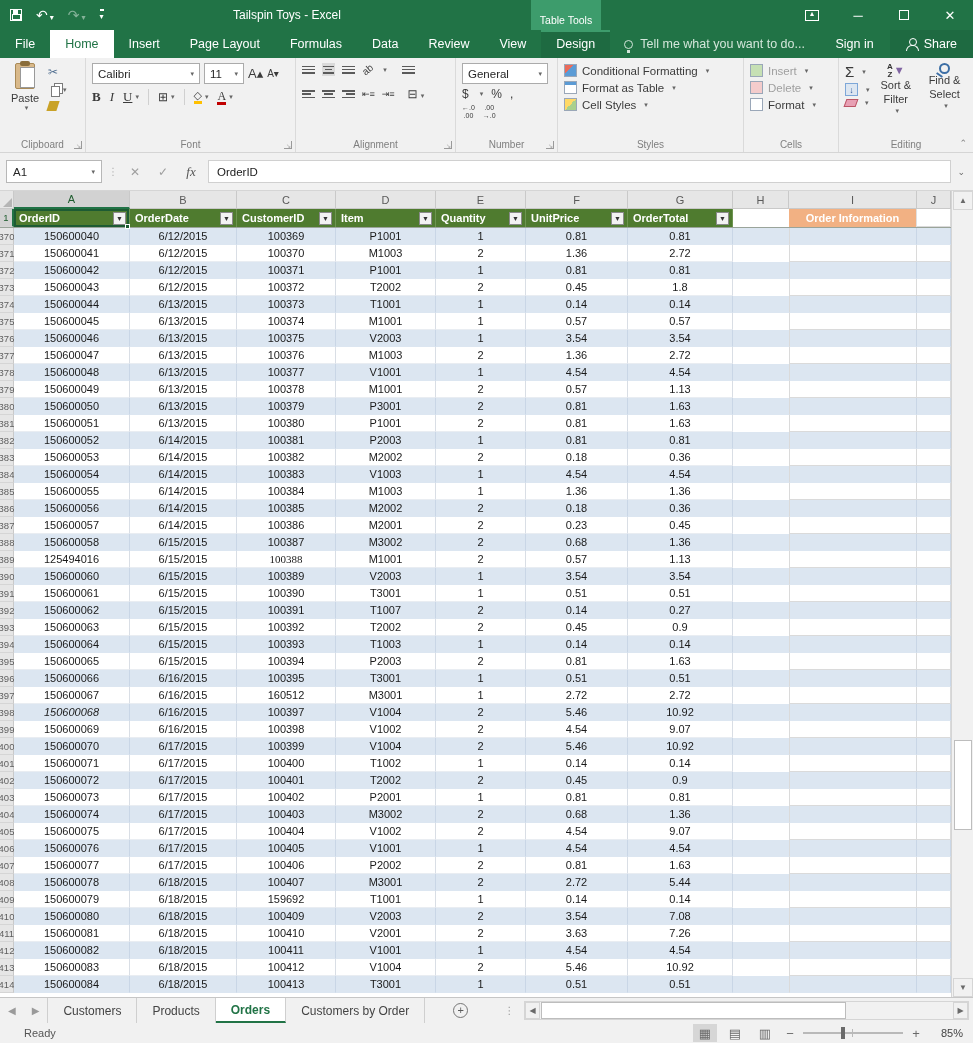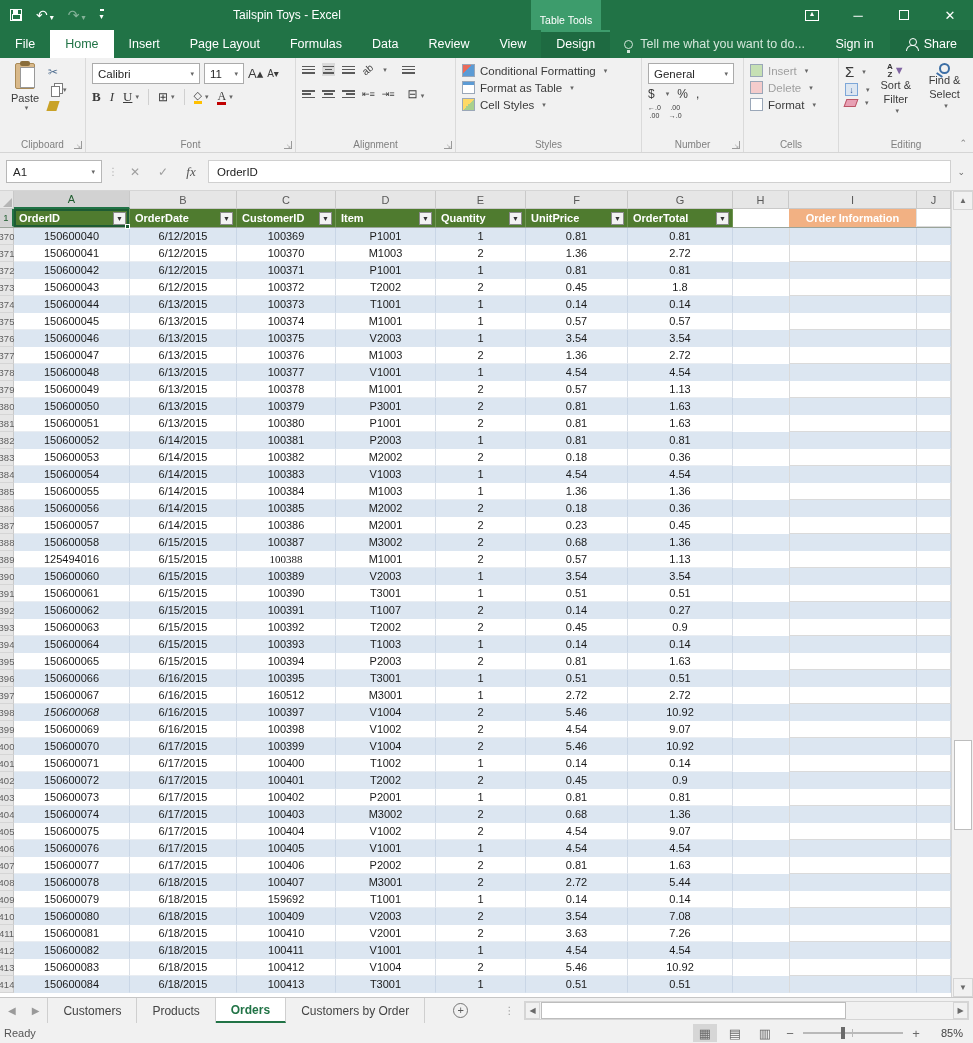--- a/index.html
+++ b/index.html
@@ -142,21 +142,21 @@
   .stab.active { background:#fff; color:#217346; font-weight:bold; border-bottom:2px solid #217346; }
   .addsheet { display:flex; align-items:center; margin-left:28px; }
   .addsheet .circle { width:15px; height:15px; border:1px solid #767676; border-radius:50%; color:#5a5a5a; font-size:11px; display:flex; align-items:center; justify-content:center; line-height:1; }
   .tab-split { display:flex; align-items:center; color:#9a9a9a; padding:0 10px; margin-left:26px; font-size:10px; }
   .hscroll { position:relative; flex:1; margin:3px 4px 3px 0; background:#f1f1f1; border:1px solid #d5d5d5; }
   .hs-btn { position:absolute; top:0; width:15px; height:100%; display:flex; align-items:center; justify-content:center; color:#6a6a6a; font-size:8px; border:1px solid #d5d5d5; background:#f1f1f1; }
   .hs-thumb { position:absolute; left:16px; top:0; width:305px; height:100%; background:#fff; border:1px solid #bdbdbd; }
 
   
   .status { position:absolute; left:0; top:1023px; width:973px; height:20px; background:#f1f1f1; display:flex; align-items:center; font-size:11px; color:#555; }
-  .status .mode { padding-left:4px; }
+  .status .mode { padding-left:24px; }
   .status-right { margin-left:auto; display:flex; align-items:center; gap:6px; padding-right:10px; }
   .viewbtn { width:24px; height:18px; display:flex; align-items:center; justify-content:center; font-size:13px; color:#6a6a6a; }
   .viewbtn.pressed { background:#d6d6d6; }
   .zoom-minus,.zoom-plus { font-size:13px; color:#6a6a6a; width:14px; text-align:center; }
   .zoom-track { position:relative; width:100px; height:2px; background:#b9b9b9; }
   .zoom-notch { position:absolute; left:49px; top:-3px; width:1px; height:8px; background:#b9b9b9; }
   .zoom-thumb { position:absolute; left:38px; top:-5px; width:4px; height:12px; background:#6a6a6a; }
   .zoom-pct { width:34px; text-align:right; color:#444; }
 </style>
 </head>
@@ -310,60 +310,60 @@
           </span>
         <span style="font-size:9px;">⇤≡</span>
         <span style="font-size:9px;">⇥≡</span>
         <span style="margin-left:6px;">⊟<span class="caret">▾</span></span>
       </div>
     </div>
     <div class="glabel">Alignment</div>
     <div class="launcher"></div>
   </div>
 
+  <div class="group" style="width:102px;">
+    <div class="font-grid" style="gap:3px;">
+      <span class="combo" style="width:86px;">
+          <span>General</span>
+          <span class="caret">▾</span>
+        </span>
+      <div class="row-ic" style="gap:8px;">
+        <span>$</span>
+          <span class="caret">▾</span>
+        <span>%</span>
+        <span>,</span>
+      </div>
+      <div class="row-ic" style="gap:8px;">
+        <span class="num-mini">←.0<br>.00</span>
+        <span class="num-mini">.00<br>→.0</span>
+      </div>
+    </div>
+    <div class="glabel">Number</div>
+    <div class="launcher"></div>
+  </div>
+
   <div class="group" style="width:186px;">
     <div class="stk" style="padding-top:1px;">
       <span class="sbtn">
           <span class="sic"></span>
           <span>Conditional Formatting</span>
           <span class="caret">▾</span>
         </span>
       <span class="sbtn">
           <span class="sic table"></span>
           <span>Format as Table</span>
           <span class="caret">▾</span>
         </span>
       <span class="sbtn">
           <span class="sic cellst"></span>
           <span>Cell Styles</span>
           <span class="caret">▾</span>
         </span>
     </div>
     <div class="glabel">Styles</div>
-  </div>
-
-  <div class="group" style="width:102px;">
-    <div class="font-grid" style="gap:3px;">
-      <span class="combo" style="width:86px;">
-          <span>General</span>
-          <span class="caret">▾</span>
-        </span>
-      <div class="row-ic" style="gap:8px;">
-        <span>$</span>
-          <span class="caret">▾</span>
-        <span>%</span>
-        <span>,</span>
-      </div>
-      <div class="row-ic" style="gap:8px;">
-        <span class="num-mini">←.0<br>.00</span>
-        <span class="num-mini">.00<br>→.0</span>
-      </div>
-    </div>
-    <div class="glabel">Number</div>
-    <div class="launcher"></div>
   </div>
 
   <div class="group" style="width:95px;">
     <div class="stk" style="padding-top:1px;">
       <span class="sbtn disabled">
           <span class="sic ins"></span>
           <span>Insert</span>
           <span class="caret">▾</span>
         </span>
       <span class="sbtn disabled">

